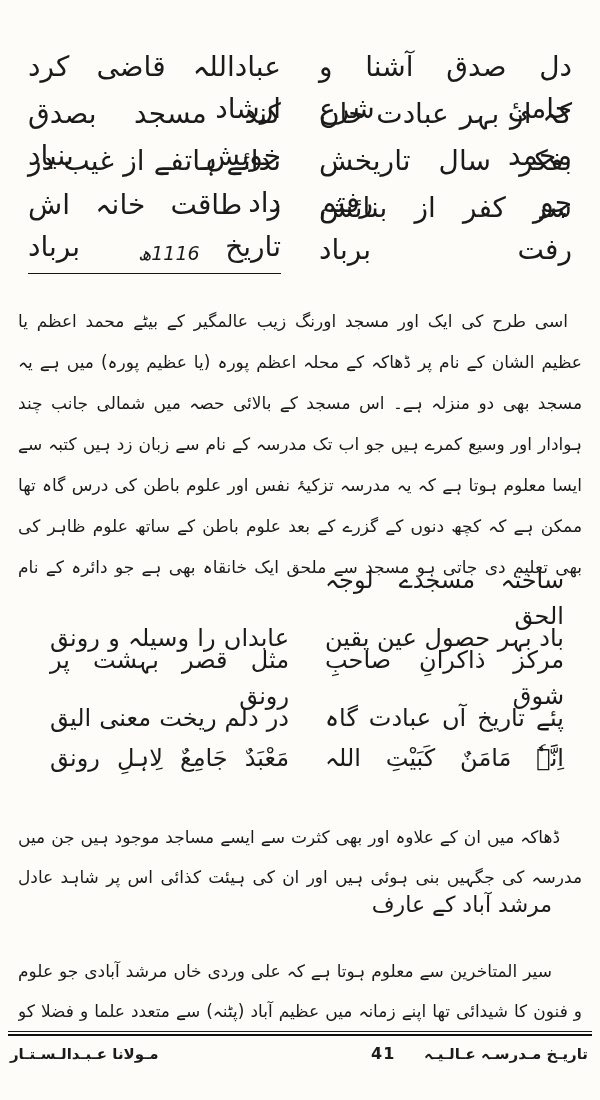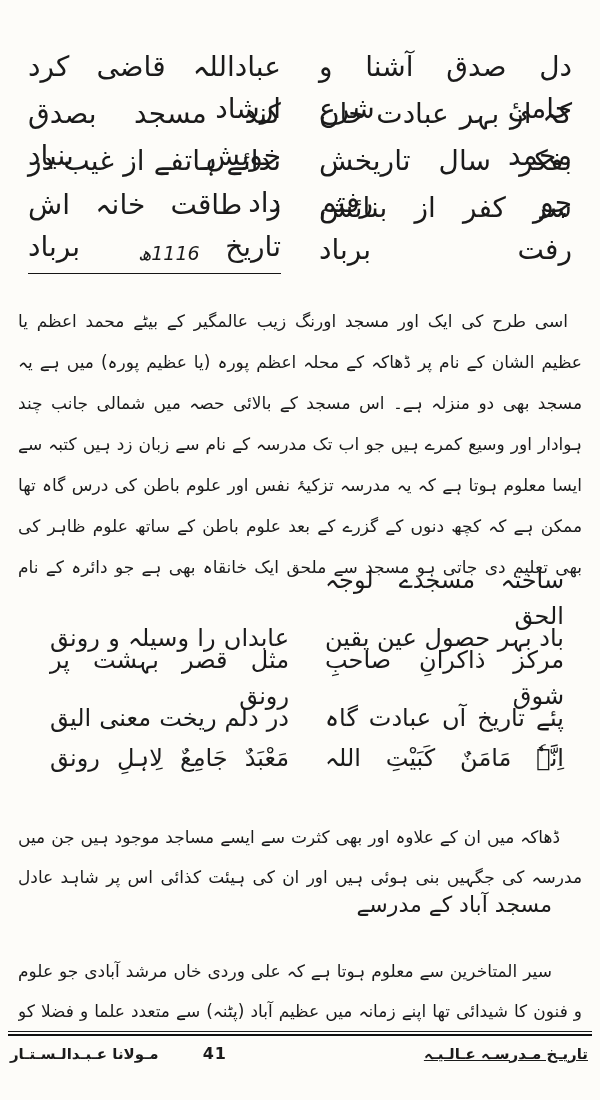--- a/index.html
+++ b/index.html
@@ -82,22 +82,22 @@
   .footer-row{
     position:absolute;
     top:1044px;left:10px;right:12px;
     display:flex;
     justify-content:space-between;
     align-items:center;
     font-weight:bold;
     font-size:15px;
   }
   .footer-cell{flex:1;}
-  .footer-title{text-align:right;text-decoration:underline;}
-  .footer-page{text-align:left;font-size:16px;letter-spacing:1px;}
+  .footer-title{text-align:right;}
+  .footer-page{text-align:right;font-size:16px;letter-spacing:1px;}
   .footer-author{text-align:left;}
 </style>
 </head>
 <body>
 
 <div class="page">
 
   <section class="poem poem-top">
 
       <div class="couplet">
@@ -147,21 +147,21 @@
       </div>
 
       <div class="couplet">
         <div class="hemi">اِنَّہٗ مَامَنٌ کَبَیْتِ اللہ</div>
         <div class="hemi">مَعْبَدٌ جَامِعٌ لِاہلِ رونق</div>
       </div>
     </section>
 
   <p class="para para-2">ڈھاکہ میں ان کے علاوہ اور بھی کثرت سے ایسے مساجد موجود ہیں جن میں مدرسہ کی جگہیں بنی ہوئی ہیں اور ان کی ہیئت کذائی اس پر شاہد عادل ہے۔</p>
 
-  <h2 class="section-heading" style="margin:0;font-weight:normal;">مسجد آباد کے مدرسے</h2>
+  <h2 class="section-heading" style="margin:0;font-weight:normal;">مرشد آباد کے عارف</h2>
 
   <p class="para para-3">سیر المتاخرین سے معلوم ہوتا ہے کہ علی وردی خاں مرشد آبادی جو علوم و فنون کا شیدائی تھا اپنے زمانہ میں عظیم آباد (پٹنہ) سے متعدد علما و فضلا کو مرشد آباد آنے کی دعوت دی اور ان</p>
 
   <div class="footer-rule"></div>
   <div class="footer-row">
     <div class="footer-cell footer-title">تاریـخ مـدرسـہ عـالـیـہ</div>
     <div class="footer-cell footer-page">41</div>
     <div class="footer-cell footer-author">مـولانا عـبـدالـسـتـار</div>
   </div>
 

